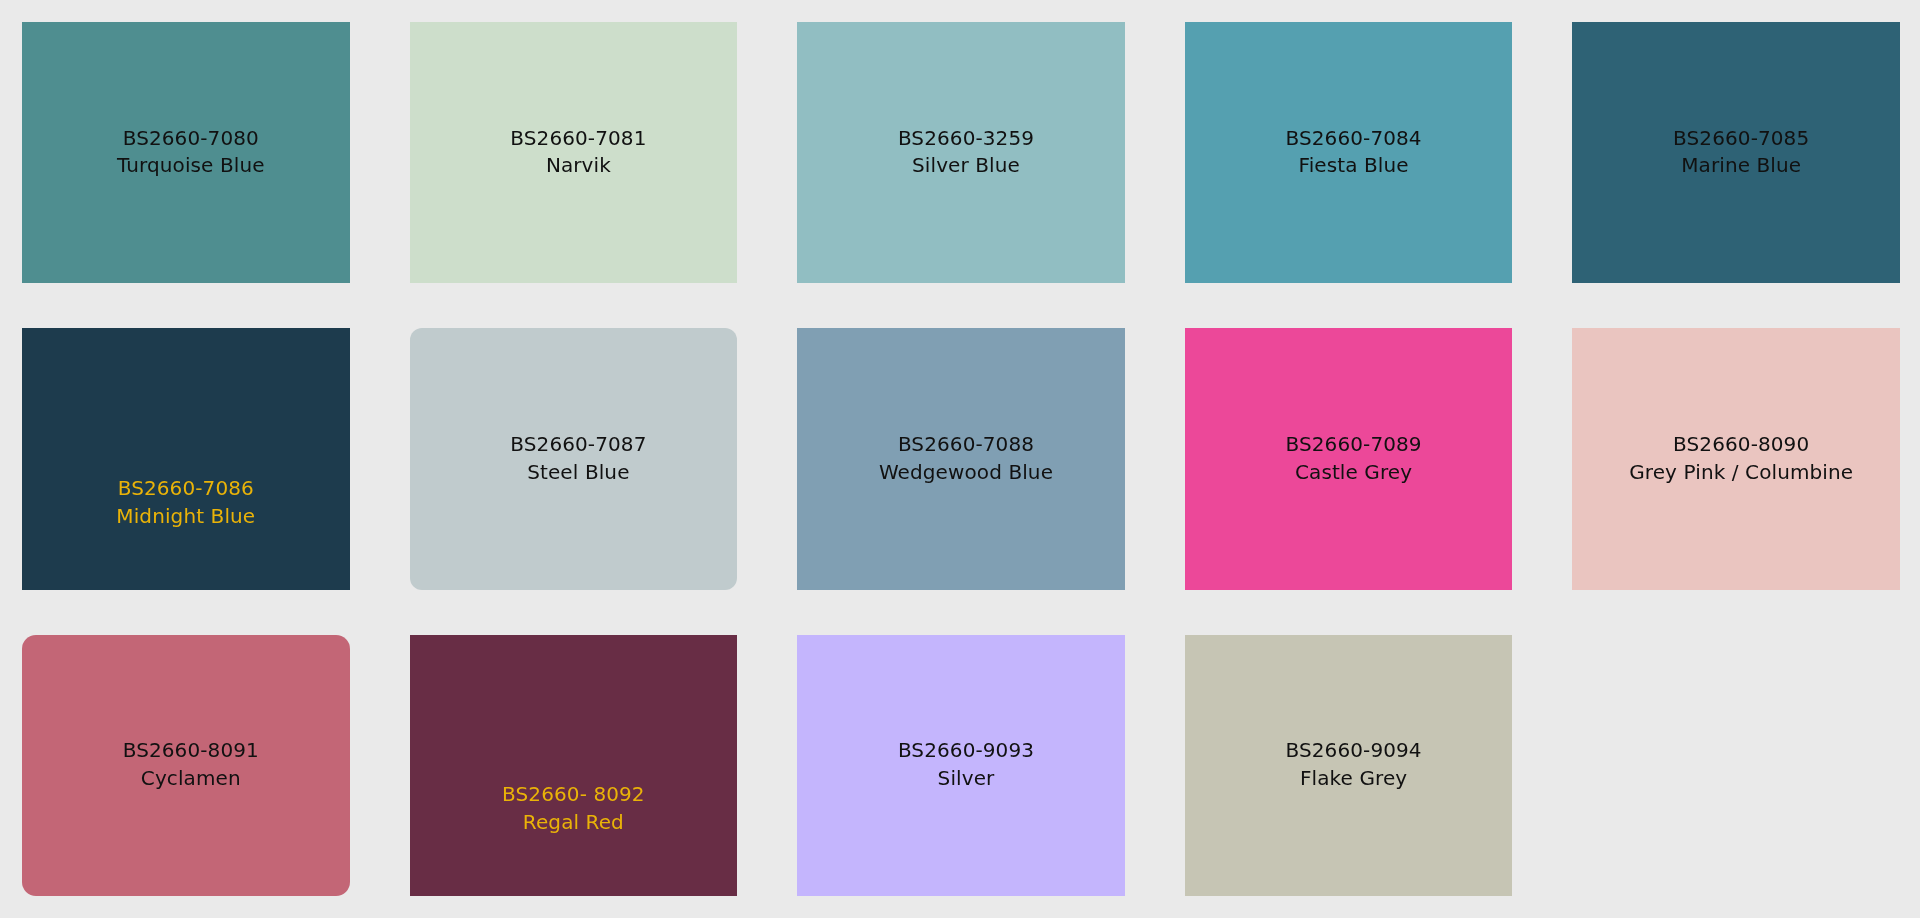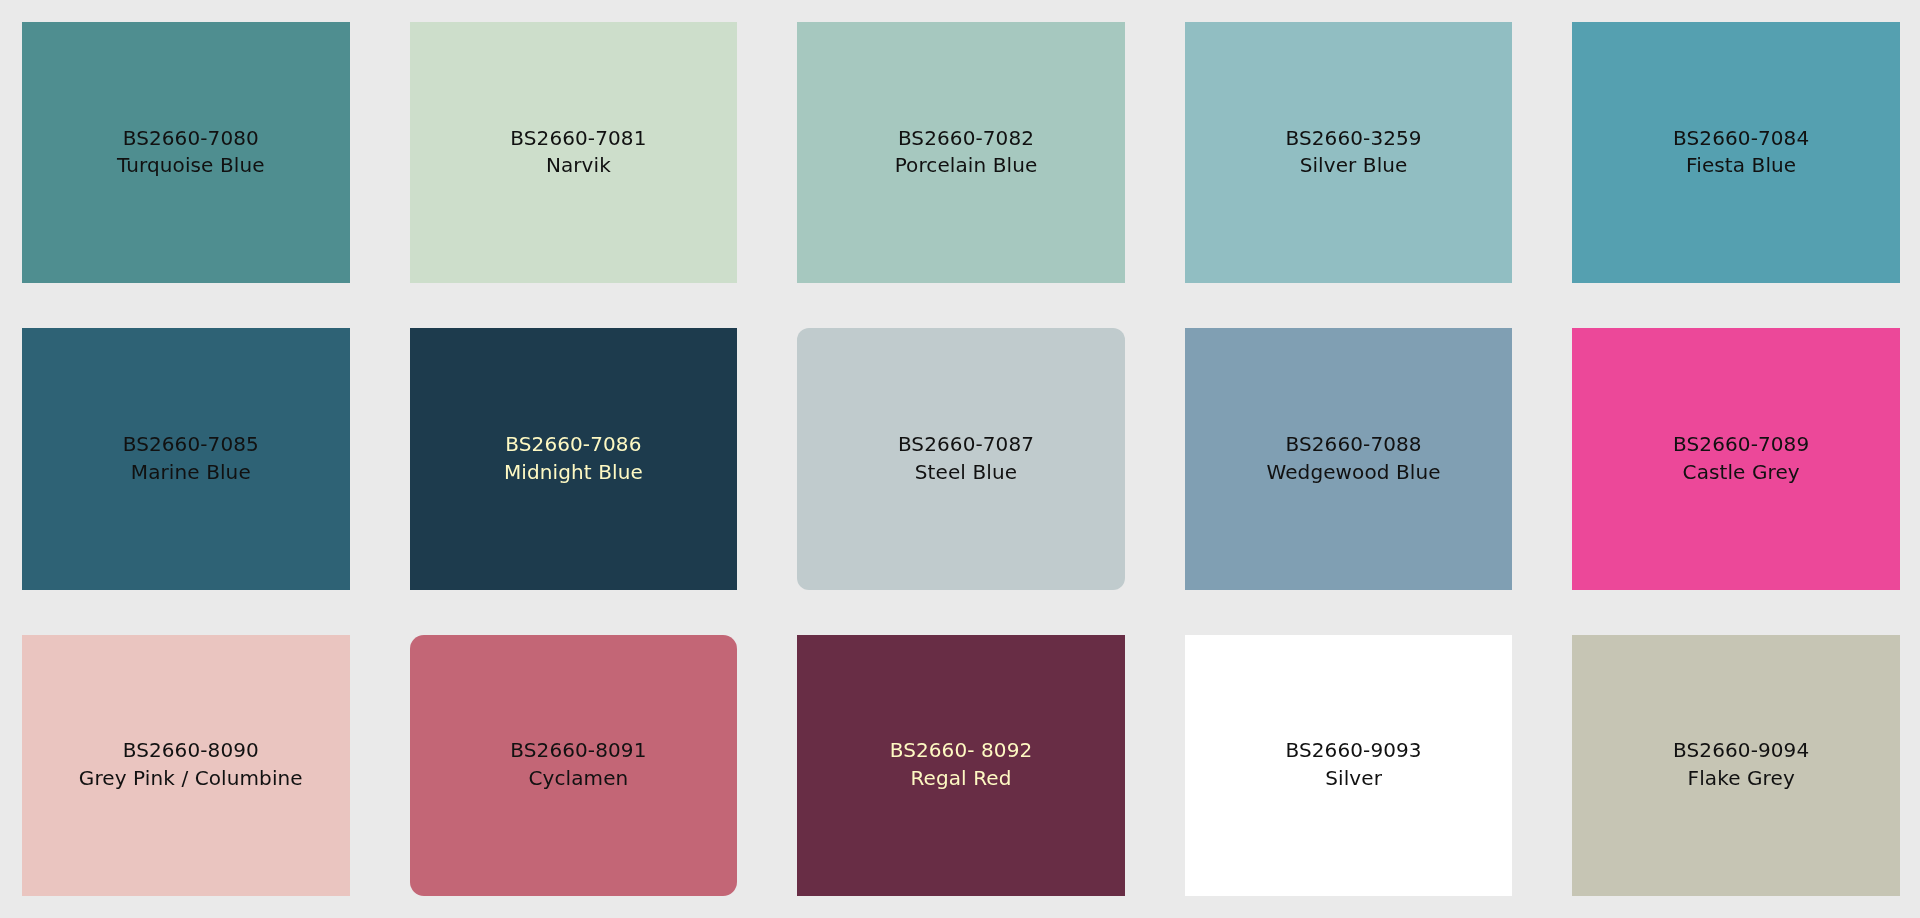--- a/index.html
+++ b/index.html
@@ -49,42 +49,36 @@
   }
 
   .swatch-code,
   .swatch-name {
     display: block;
     font-size: 20px;
     letter-spacing: 0.1px;
   }
 
   .swatch.light .swatch-caption { color: #111111; margin-left: 10px; }
-  .swatch.dark  .swatch-caption { color: #fef9c3; }
+  .swatch.dark  .swatch-caption { color: #eab308; margin-top: 44px; }
 </style>
 </head>
 <body style="background: rgb(234, 234, 234);">
 
 <main id="swatch-grid" style="grid-template-columns: repeat(5, 1fr); grid-template-rows: repeat(3, 1fr);">
     <div class="swatch light" style="background: rgb(79, 142, 144);">
       <div class="swatch-caption">
         <span class="swatch-code">BS2660-7080</span>
         <span class="swatch-name">Turquoise Blue</span>
       </div>
     </div>
     <div class="swatch light" style="background: rgb(205, 222, 203);">
       <div class="swatch-caption">
         <span class="swatch-code">BS2660-7081</span>
         <span class="swatch-name">Narvik</span>
-      </div>
-    </div>
-    <div class="swatch light" style="background: rgb(166, 200, 191);">
-      <div class="swatch-caption">
-        <span class="swatch-code">BS2660-7082</span>
-        <span class="swatch-name">Porcelain Blue</span>
       </div>
     </div>
     <div class="swatch light" style="background: rgb(145, 190, 194);">
       <div class="swatch-caption">
         <span class="swatch-code">BS2660-3259</span>
         <span class="swatch-name">Silver Blue</span>
       </div>
     </div>
     <div class="swatch light" style="background: rgb(85, 160, 176);">
       <div class="swatch-caption">
@@ -133,21 +127,21 @@
         <span class="swatch-code">BS2660-8091</span>
         <span class="swatch-name">Cyclamen</span>
       </div>
     </div>
     <div class="swatch dark" style="background: rgb(104, 45, 69); padding-left: 27px;">
       <div class="swatch-caption">
         <span class="swatch-code">BS2660- 8092</span>
         <span class="swatch-name">Regal Red</span>
       </div>
     </div>
-    <div class="swatch light" style="background: #ffffff;">
+    <div class="swatch light" style="background: #c4b5fd;">
       <div class="swatch-caption">
         <span class="swatch-code">BS2660-9093</span>
         <span class="swatch-name">Silver</span>
       </div>
     </div>
     <div class="swatch light" style="background: rgb(198, 197, 180);">
       <div class="swatch-caption">
         <span class="swatch-code">BS2660-9094</span>
         <span class="swatch-name">Flake Grey</span>
       </div>

